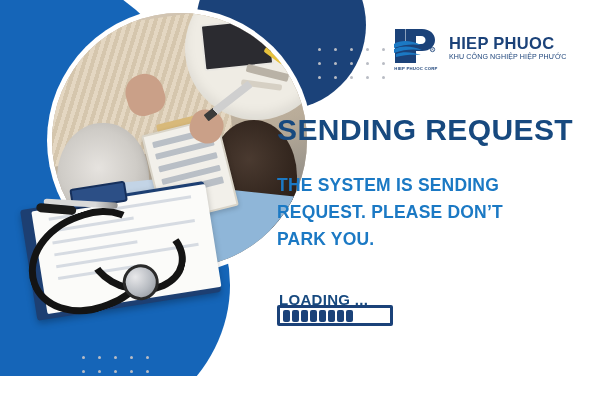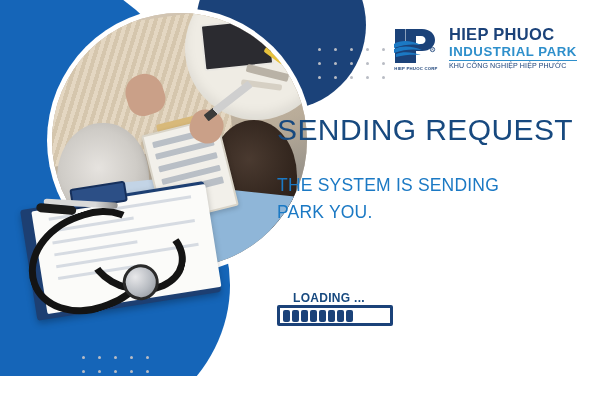--- a/index.html
+++ b/index.html
@@ -346,47 +346,46 @@
     white-space: nowrap;
     margin-top: 2.5px;
   }
 
   
   .headline {
     position: absolute;
     left: 277px;
     top: 113px;
     font-size: 30px;
-    font-weight: normal;
+    font-weight: bold;
     color: #17497F;
     letter-spacing: .4px;
     white-space: nowrap;
   }
   .body-copy {
     position: absolute;
     left: 277px;
     top: 172px;
     font-size: 17.5px;
-    font-weight: normal;
+    font-weight: bold;
     color: #1B79C4;
     line-height: 1.53;
     letter-spacing: .2px;
   }
   .body-copy div { white-space: nowrap; }
 
   
   .loading-label {
     position: absolute;
     left: 279px;
     top: 291px;
-    font-size: 12px;
+    font-size: 15px;
     font-weight: bold;
     color: #17497F;
     letter-spacing: .3px;
-    margin-left: 14px;
   }
   .progress {
     position: absolute;
     left: 277px;
     top: 305px;
     width: 116px;
     height: 21px;
     border: 3px solid #1B4279;
     border-radius: 2px;
     background: #ffffff;
@@ -505,29 +504,29 @@
         <path d="M2 18 C10 13 20 15 29 19 C22 18 12 18 2 22 Z" fill="#1B79C4"></path>
         <path d="M2 23 C10 19 21 20 30 24 C22 23 12 23 2 27 Z" fill="#1B79C4"></path>
         <path d="M4 28 C11 25 21 26 29 29 C22 28.5 13 28.5 4 31 Z" fill="#1B79C4"></path>
         <circle cx="40.5" cy="23.5" r="2.2" fill="none" stroke="#1B4279" stroke-width="0.8"></circle>
         <text x="40.5" y="25" font-size="3" text-anchor="middle" fill="#1B4279" font-family="Liberation Sans, sans-serif">R</text>
       </svg>
       <div class="logo-corp">HIEP PHUOC CORP</div>
     </div>
     <div class="logo-text">
       <div class="logo-l1">HIEP PHUOC</div>
-      <div><span class="logo-l2">INDUSTRIAL PARK</span></div>
       <div class="logo-l3">KHU CÔNG NGHIỆP HIỆP PHƯỚC</div>
     </div>
   </div>
 
   <div class="headline">SENDING REQUEST</div>
 
   <div class="body-copy">
     <div>THE SYSTEM IS SENDING</div>
+    <div>REQUEST. PLEASE DON’T</div>
     <div>PARK YOU.</div>
   </div>
 
   <div class="loading-label">LOADING ...</div>
   <div class="progress">
       <i style="background: rgb(27, 66, 121);"></i>
       <i style="background: rgb(27, 66, 121);"></i>
       <i style="background: rgb(27, 66, 121);"></i>
       <i style="background: rgb(27, 66, 121);"></i>
       <i style="background: rgb(27, 66, 121);"></i>

